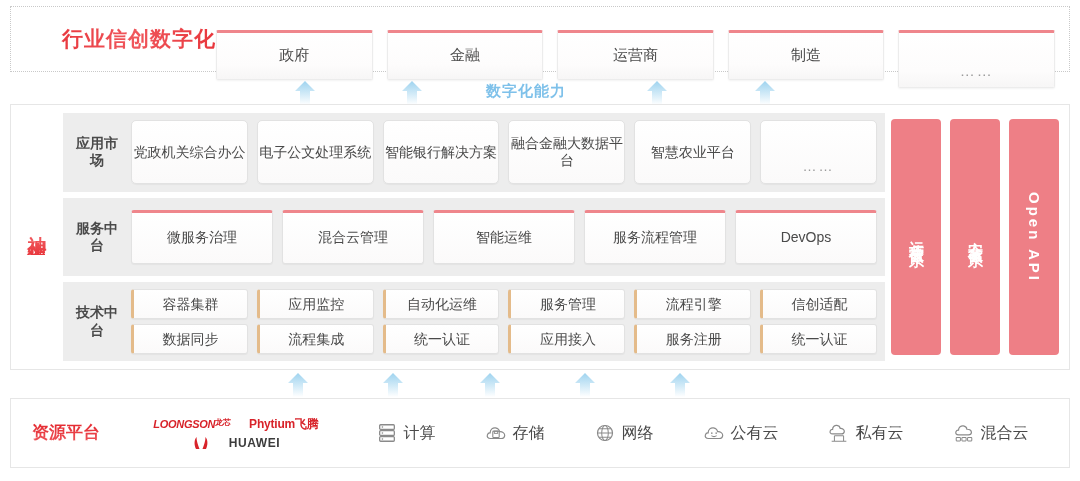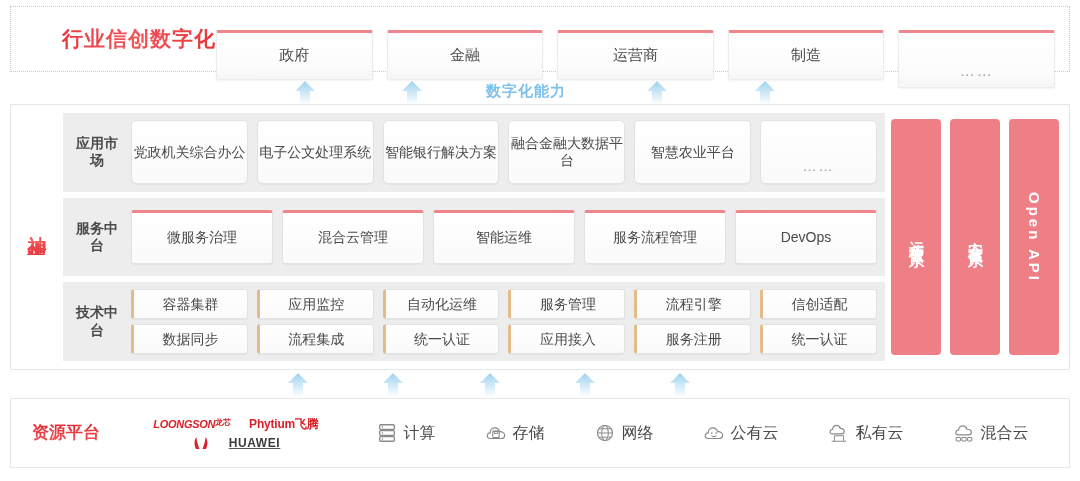--- a/index.html
+++ b/index.html
@@ -136,21 +136,21 @@
   }
   .logos{
     width:230px;flex:0 0 230px;
     display:flex;flex-direction:column;align-items:center;gap:3px;
   }
   .logo-row{display:flex;align-items:center;gap:18px;}
   .lg-loongson{display:flex;flex-direction:row;align-items:flex-start;line-height:1;}
   .lg-loongson .l1{font-size:11px;font-weight:bold;font-style:italic;color:#d8232a;letter-spacing:-.3px;}
   .lg-loongson .l2{font-size:8px;font-weight:bold;color:#d8232a;}
   .lg-phytium{font-size:12px;font-weight:bold;color:#d8232a;letter-spacing:-.2px;}
-  .lg-huawei{display:flex;align-items:center;gap:19px;text-decoration:underline;}
+  .lg-huawei{display:flex;align-items:center;gap:19px;}
   .lg-huawei .hw-text{font-size:12px;font-weight:bold;color:#3c3c3c;letter-spacing:.6px;}
 
   .res-items{flex:1;display:flex;align-items:center;justify-content:space-around;padding-right:16px;}
   .res-item{display:flex;align-items:center;gap:6px;font-size:16px;color:#4a4a4a;}
   .res-item .ricon{width:22px;height:22px;display:block;flex:0 0 22px;}
 </style>
 </head>
 <body>
 
 <div class="page">

